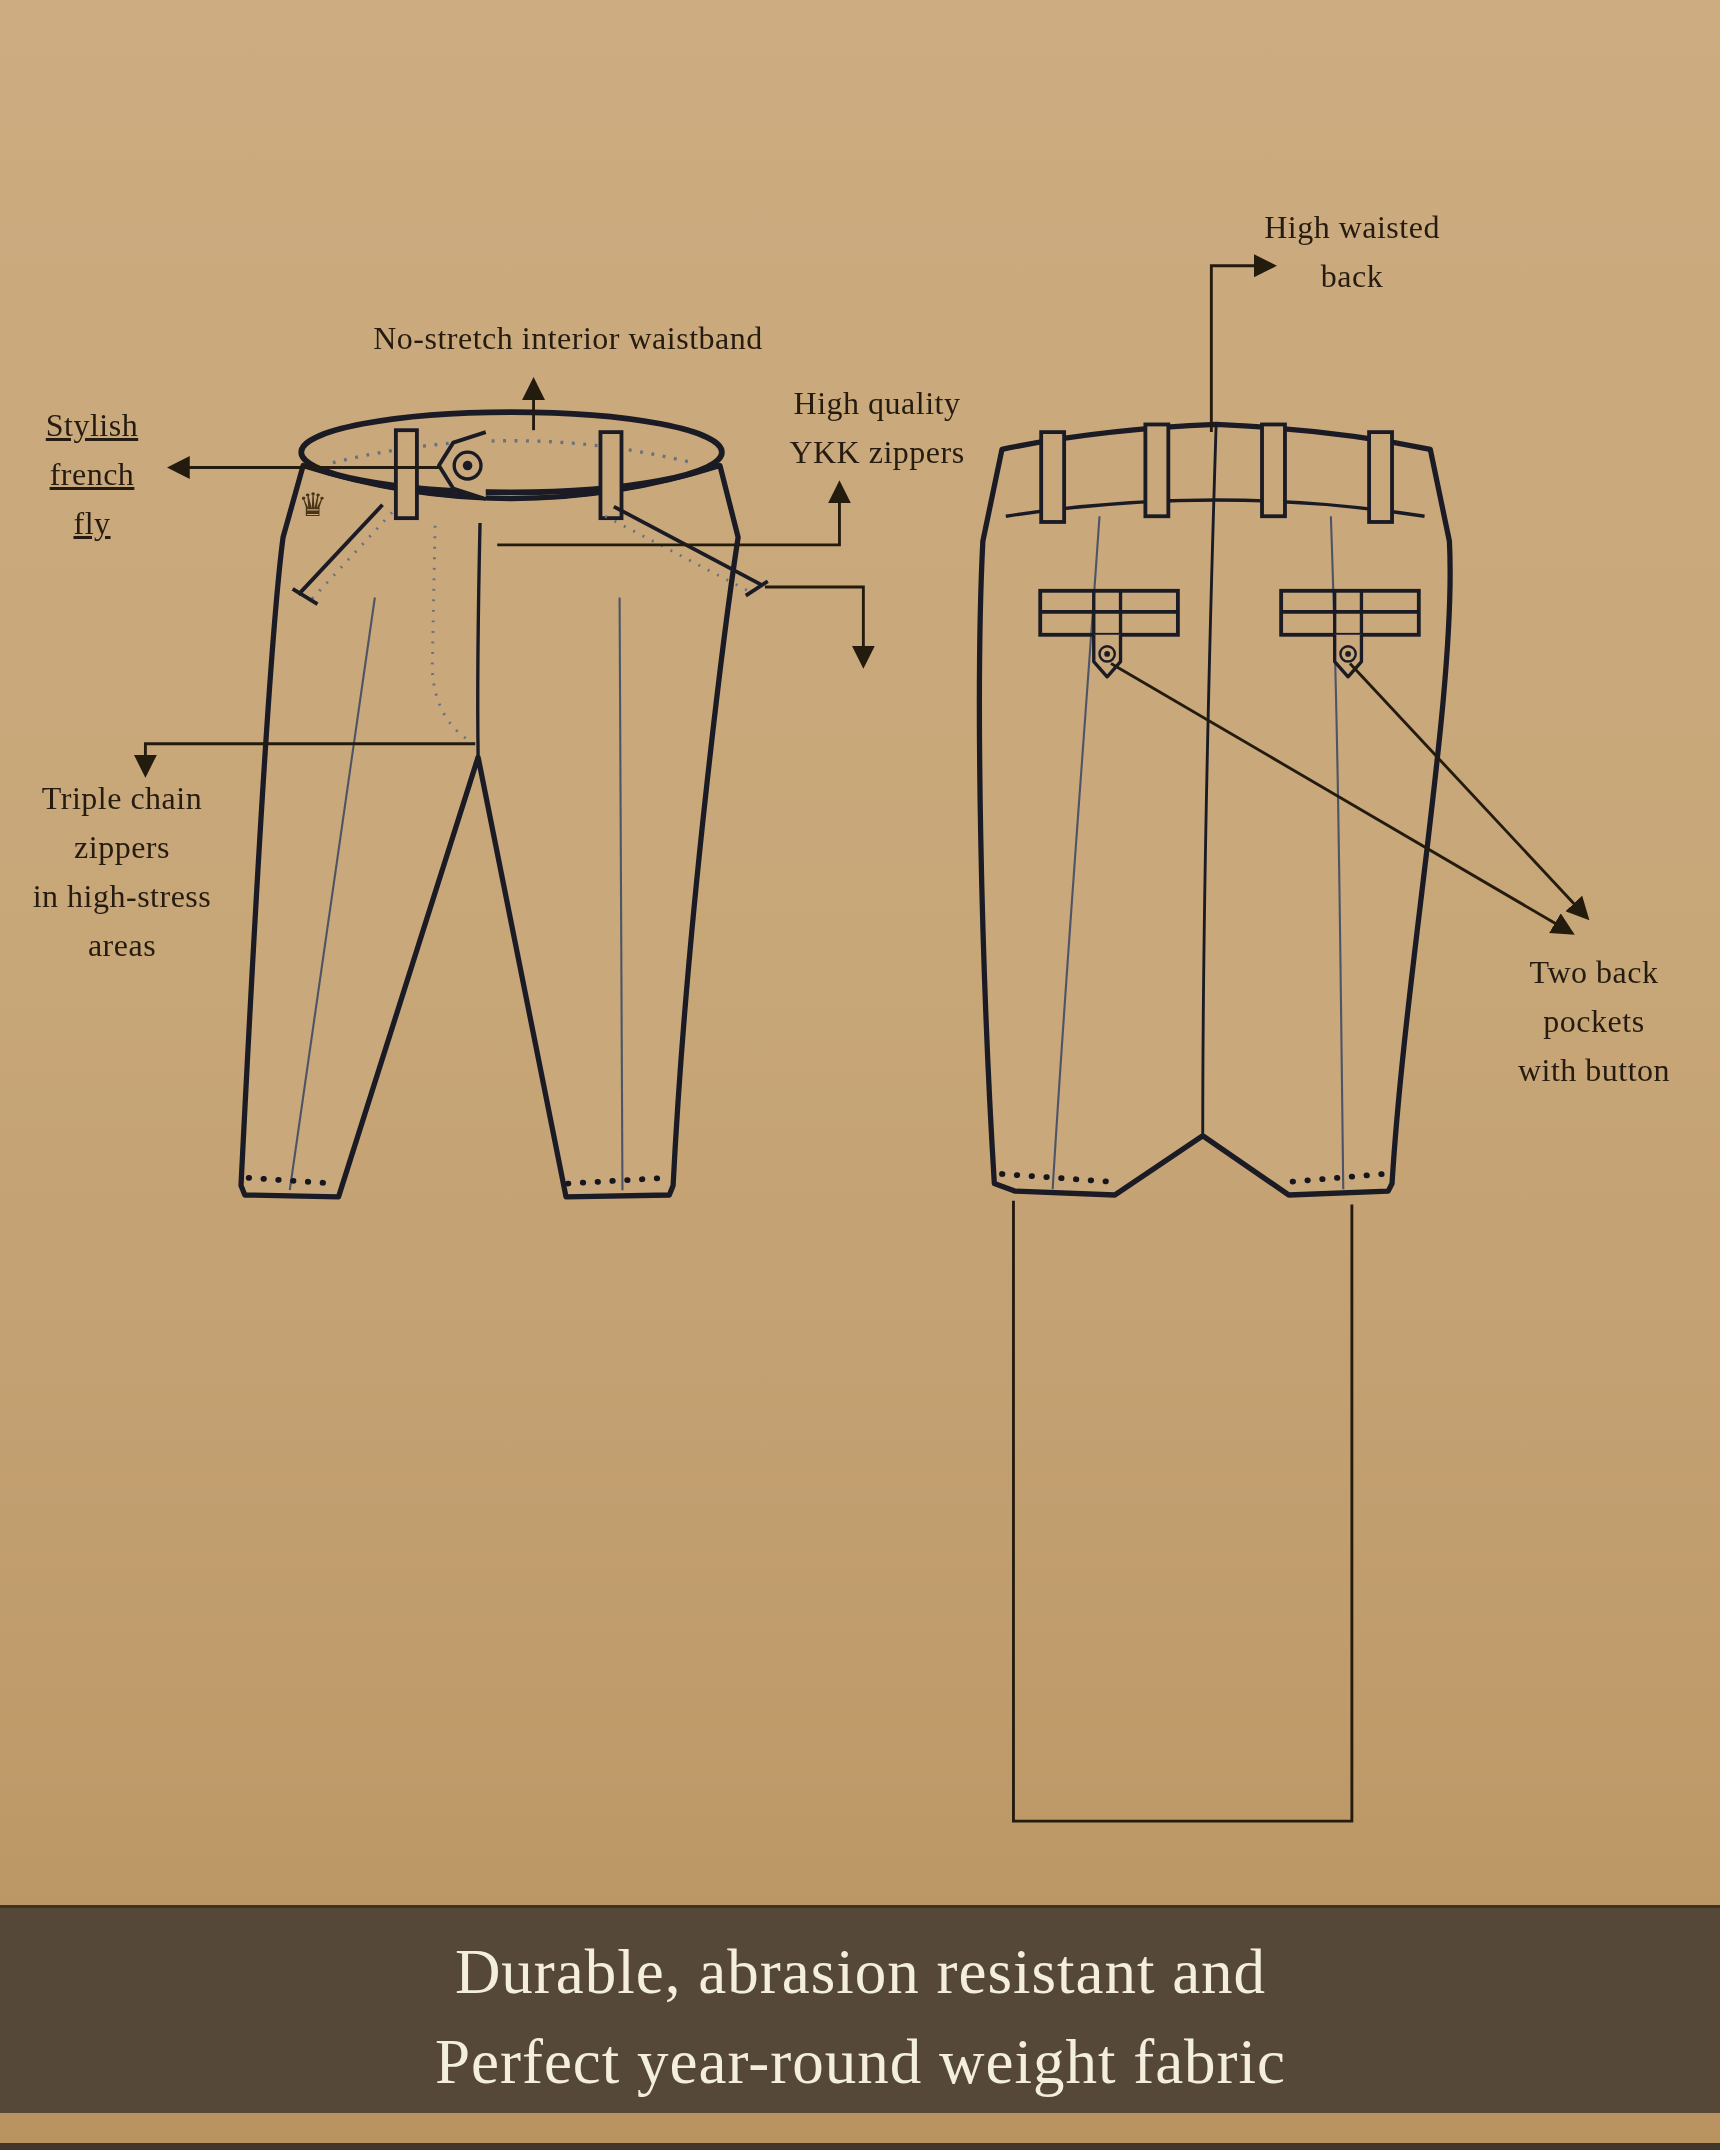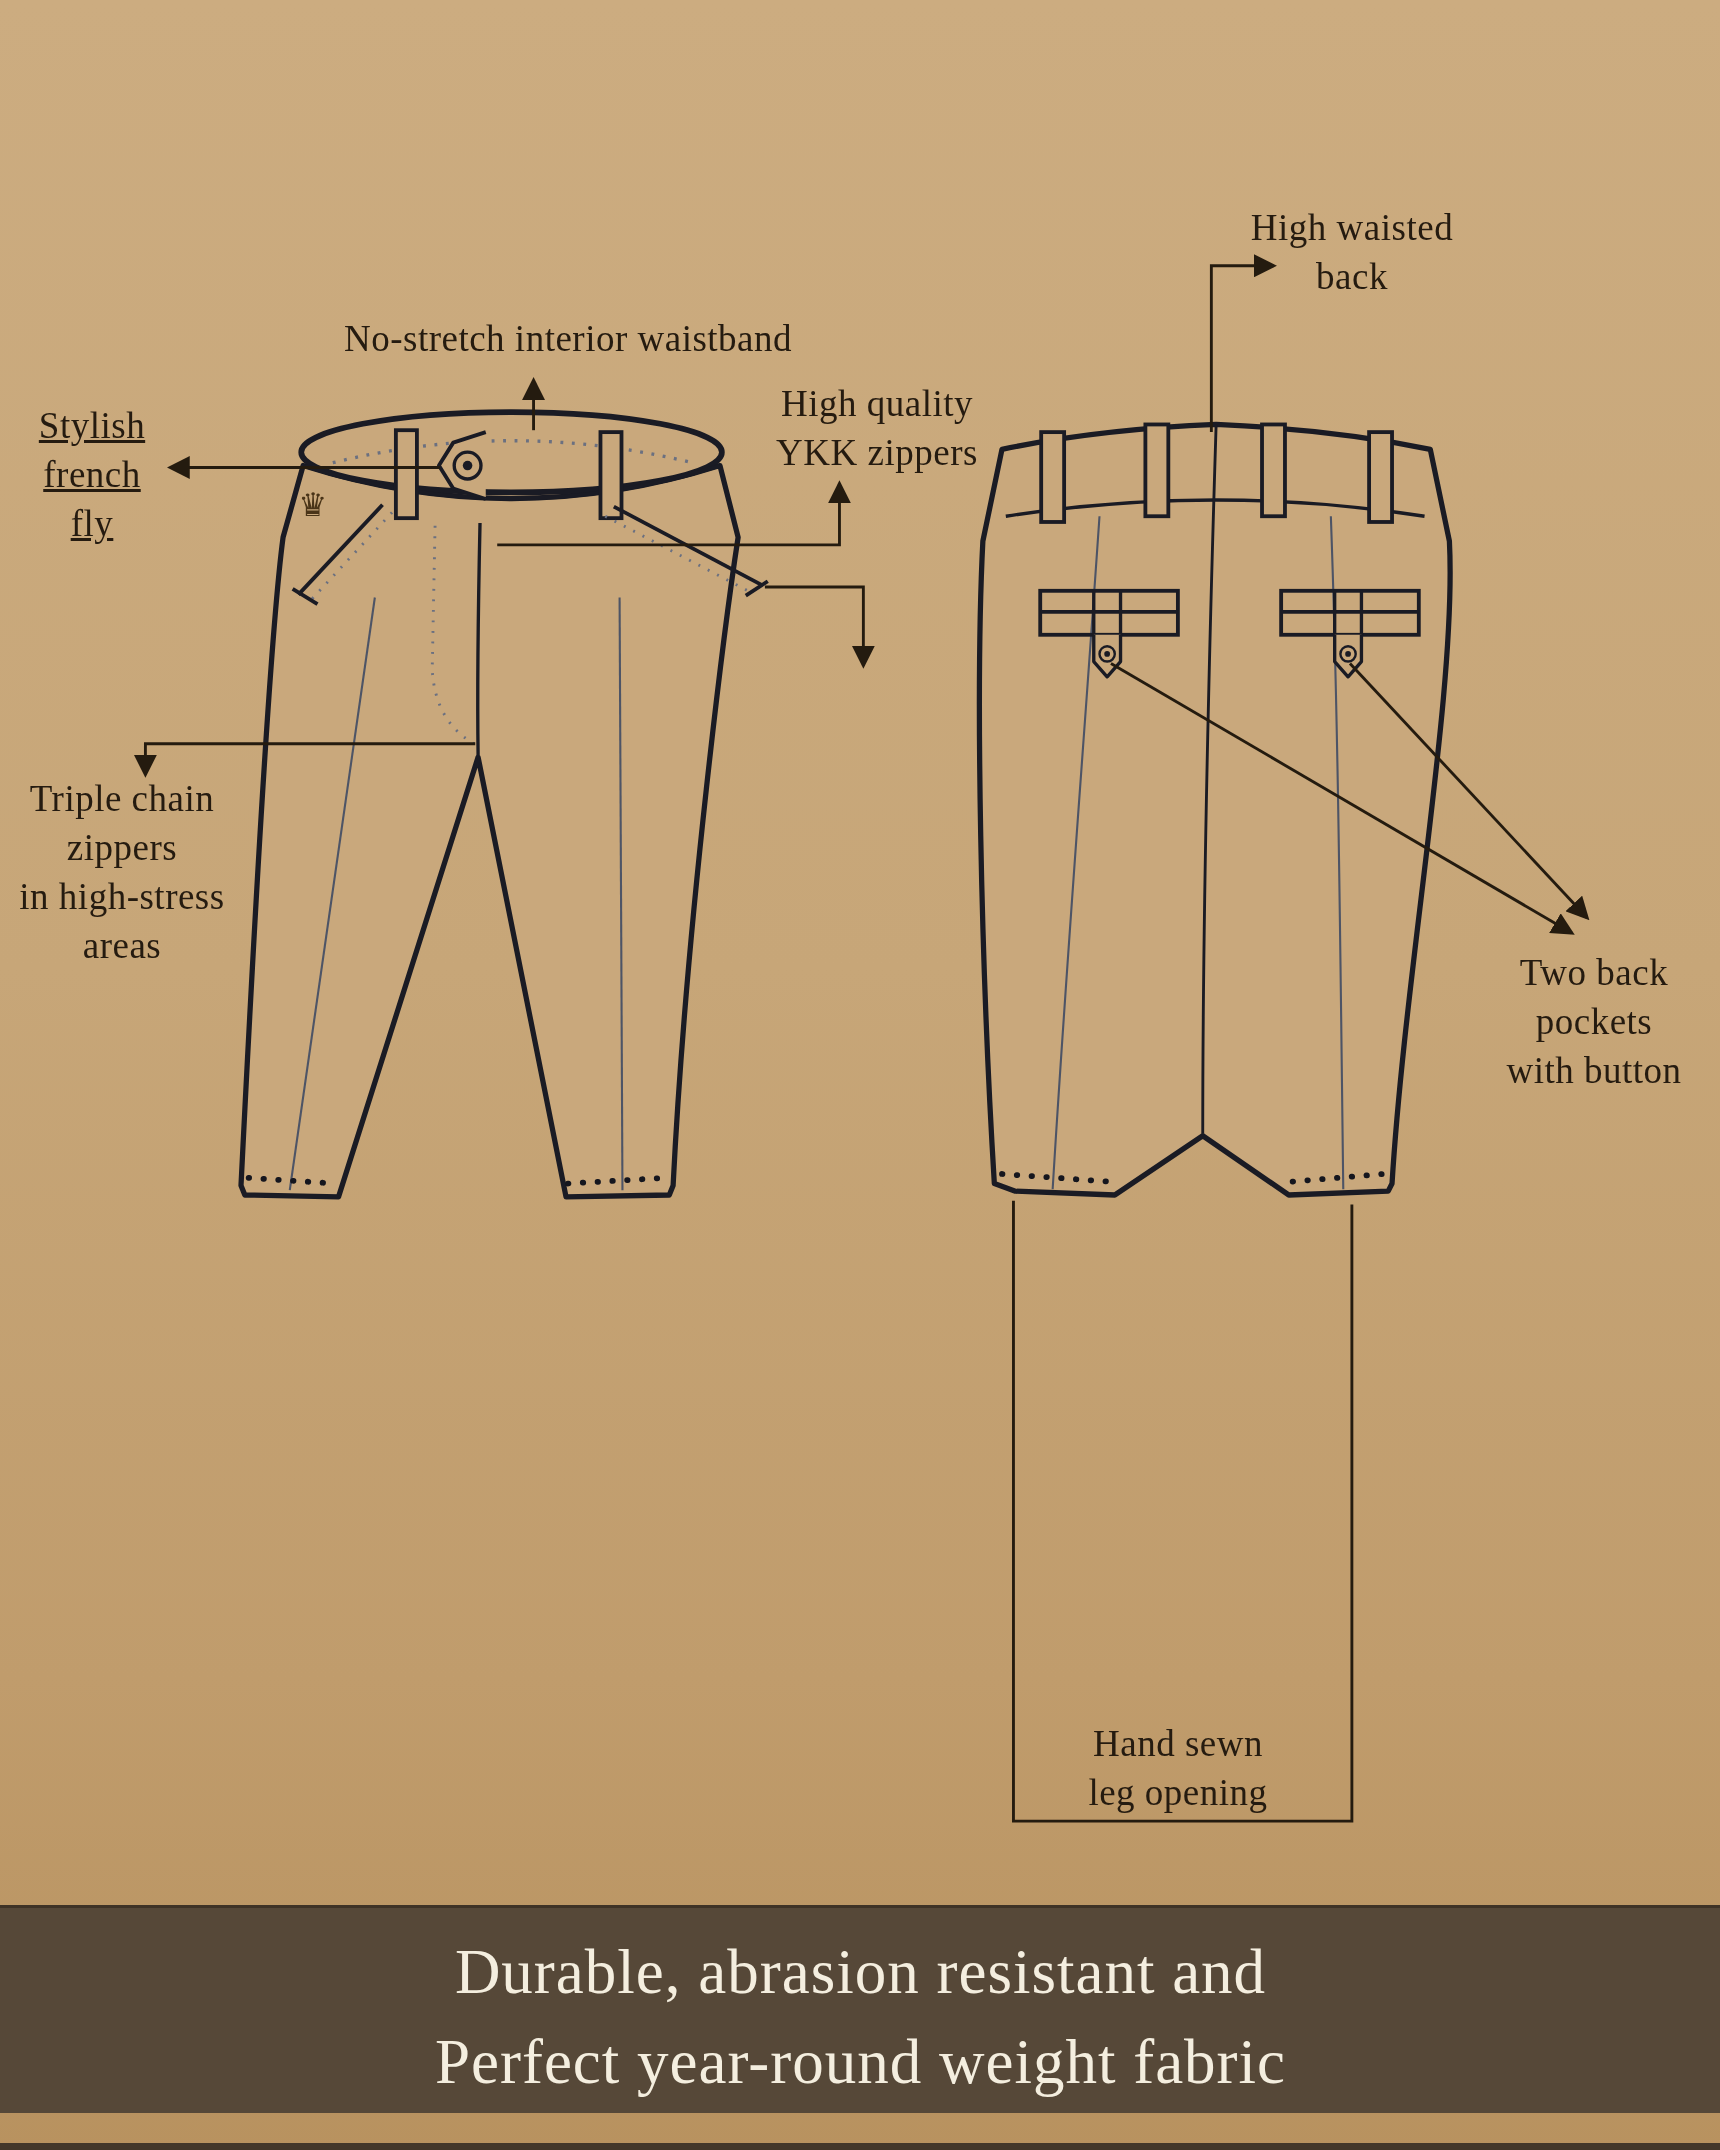--- a/index.html
+++ b/index.html
@@ -10,21 +10,21 @@
     background:linear-gradient(180deg,#ccac80 0%,#c7a678 45%,#c09c6c 78%,#b8925f 100%);
     font-family:"Liberation Serif","DejaVu Serif",serif;
   }
   #art{position:absolute;left:0;top:0;}
   .label{
     position:absolute;
     transform:translateX(-50%);
     text-align:center;
     white-space:nowrap;
     color:#251b10;
-    font-size:37px;
+    font-size:32px;
     line-height:49px;
     letter-spacing:0.5px;
   }
   .label span{display:block;}
   #banner{
     position:absolute;
     left:0;top:1905px;
     width:1721px;height:208px;
     background:#564838;
     border-top:3.8px solid rgba(20,14,6,0.35);
@@ -174,24 +174,20 @@
     <span>in high-stress</span>
     <span>areas</span>
   </div>
 
   <div class="label" style="left:1594px;top:948px;">
     <span>Two back</span>
     <span>pockets</span>
     <span>with button</span>
   </div>
 
-  <div class="label" style="left:1178px;top:1719px;">
-    <span>Hand sewn</span>
-    <span>leg opening</span>
-  </div>
 
   <div id="banner">
     <div class="banner-text">
       <span>Durable, abrasion resistant and</span>
       <span>Perfect year-round weight fabric</span>
     </div>
   </div>
   <div id="bottom-strip"></div>
 
 </div>

